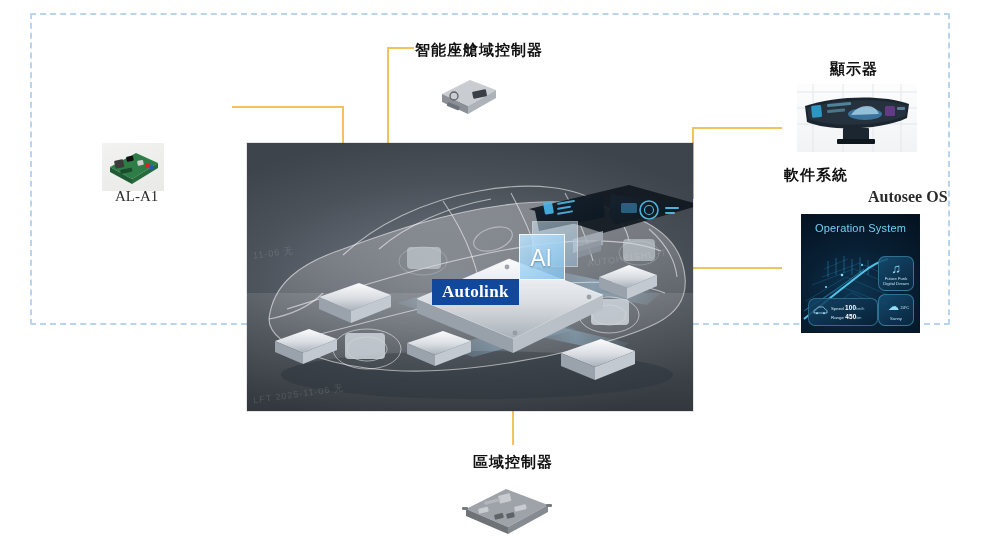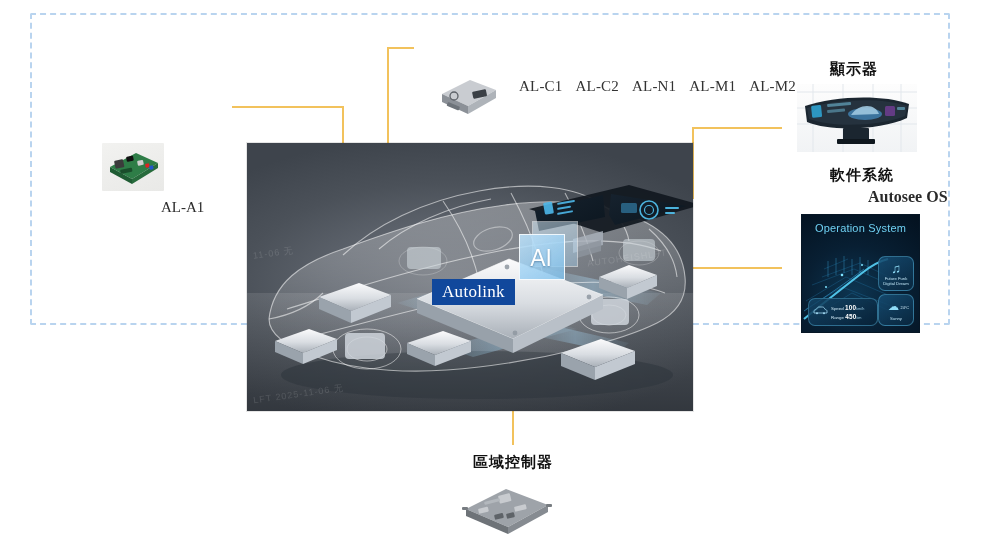--- a/index.html
+++ b/index.html
@@ -106,21 +106,21 @@
 
   
   .autolink-badge {
     position: absolute;
     left: 432px;
     top: 279px;
     padding: 4px 10px 5px 10px;
     background: #11489c;
     color: #ffffff;
     font-family: "Liberation Serif", "DejaVu Serif", serif;
-    font-weight: 400;
+    font-weight: 700;
     font-size: 17px;
     letter-spacing: 0.3px;
     line-height: 1;
     white-space: nowrap;
   }
 
   
   .ai-cube {
     position: absolute;
     left: 515px;
@@ -443,37 +443,35 @@
       <path d="M30 36 L30 41 L56 25 L56 20 Z" fill="#276b3c"></path>
       <rect x="12" y="18" width="9" height="8" rx="1" fill="#3b3b3b" transform="rotate(-12 12 18)"></rect>
       <rect x="24" y="14" width="7" height="5" rx="1" fill="#111111" transform="rotate(-12 24 14)"></rect>
       <rect x="35" y="18" width="6" height="5" rx="1" fill="#cfcfcf" transform="rotate(-12 35 18)"></rect>
       <rect x="43" y="21" width="4" height="4" rx="1" fill="#d22" transform="rotate(-12 43 21)"></rect>
       <rect x="47" y="23" width="4" height="4" rx="1" fill="#2255cc" transform="rotate(-12 47 23)"></rect>
       <rect x="18" y="27" width="12" height="4" rx="1" fill="#1a4d2b" transform="rotate(-12 18 27)"></rect>
     </svg>
   </div>
 
-  <div class="serif-label" style="left:115px; top:199px;margin-left:46px;">AL-A1</div>
-
+  <div class="serif-label" style="left:115px; top:188px;">AL-A1</div>
+
+  <div class="cjk-label" style="left:415px; top:41px;">智能座艙域控制器</div>
 
   <div class="thumb" style="left:440px; top:74px; width:60px; height:44px;">
     <svg width="60" height="44" viewBox="0 0 60 44">
       <path d="M2 20 L30 6 L56 16 L28 32 Z" fill="#c9ccd1"></path>
       <path d="M2 20 L2 28 L28 40 L28 32 Z" fill="#8b9097"></path>
       <path d="M28 32 L28 40 L56 24 L56 16 Z" fill="#aeb3b9"></path>
       <circle cx="14" cy="22" r="4" fill="none" stroke="#5c6168" stroke-width="1.3"></circle>
       <rect x="32" y="18" width="14" height="7" rx="1" fill="#3a3f45" transform="rotate(-12 32 18)"></rect>
       <rect x="8" y="28" width="13" height="4" rx="1" fill="#6d737a" transform="rotate(22 8 28)"></rect>
     </svg>
   </div>
 
-  <div class="part-codes" style="left:519px; top:78px;">
-    <span>AL-C1</span><span>AL-C2</span><span>AL-N1</span><span>AL-M1</span><span>AL-M2</span>
-  </div>
 
   <div class="cjk-label" style="left:830px; top:60px;">顯示器</div>
 
   <div class="thumb display-thumb" style="left:797px; top:84px;">
     <svg width="120" height="68" viewBox="0 0 120 68">
       <g stroke="#e2e7ec" stroke-width="1" fill="none">
         <path d="M0 8 H120 M0 24 H120 M0 40 H120"></path>
         <path d="M16 0 V68 M46 0 V68 M76 0 V68 M104 0 V68"></path>
       </g>
       <path d="M8 22 C36 12 86 10 112 20 L110 34 C84 46 34 48 10 38 Z" fill="#1b2630"></path>
@@ -483,21 +481,21 @@
       <rect x="30" y="26" width="18" height="3" rx="1" fill="#6fb9d6" opacity="0.5" transform="rotate(-5 30 26)"></rect>
       <ellipse cx="68" cy="30" rx="17" ry="6" fill="#3f7fae" opacity="0.85"></ellipse>
       <path d="M54 31 C58 25 64 22 70 22 C76 22 80 25 82 30 Z" fill="#9fc8e0" opacity="0.9"></path>
       <rect x="88" y="22" width="10" height="10" rx="1.5" fill="#6a3c8c" opacity="0.9"></rect>
       <rect x="100" y="23" width="8" height="3" rx="1" fill="#6fb9d6" opacity="0.6"></rect>
       <rect x="46" y="44" width="26" height="12" rx="1" fill="#1b2630"></rect>
       <rect x="40" y="55" width="38" height="5" rx="1" fill="#0f171e"></rect>
     </svg>
   </div>
 
-  <div class="cjk-label" style="left:830px; top:166px;">軟件系統</div>
+  <div class="cjk-label" style="left:784px; top:166px;">軟件系統</div>
 
   <div class="serif-label serif-bold" style="left:829px; top:188px; font-size:16px;margin-left:39px;">Autosee OS</div>
 
   <div class="os-panel">
     <svg width="117" height="117" viewBox="0 0 117 117" style="position:absolute;left:0;top:0;">
       <g stroke="#1e6f9e" stroke-width="0.5" opacity="0.75" fill="none">
         <path d="M4 86 L44 62 L86 80"></path>
         <path d="M4 94 L40 72 L92 92"></path>
         <path d="M14 100 L50 78 L96 100"></path>
         <path d="M20 62 L58 48 L96 66"></path>

